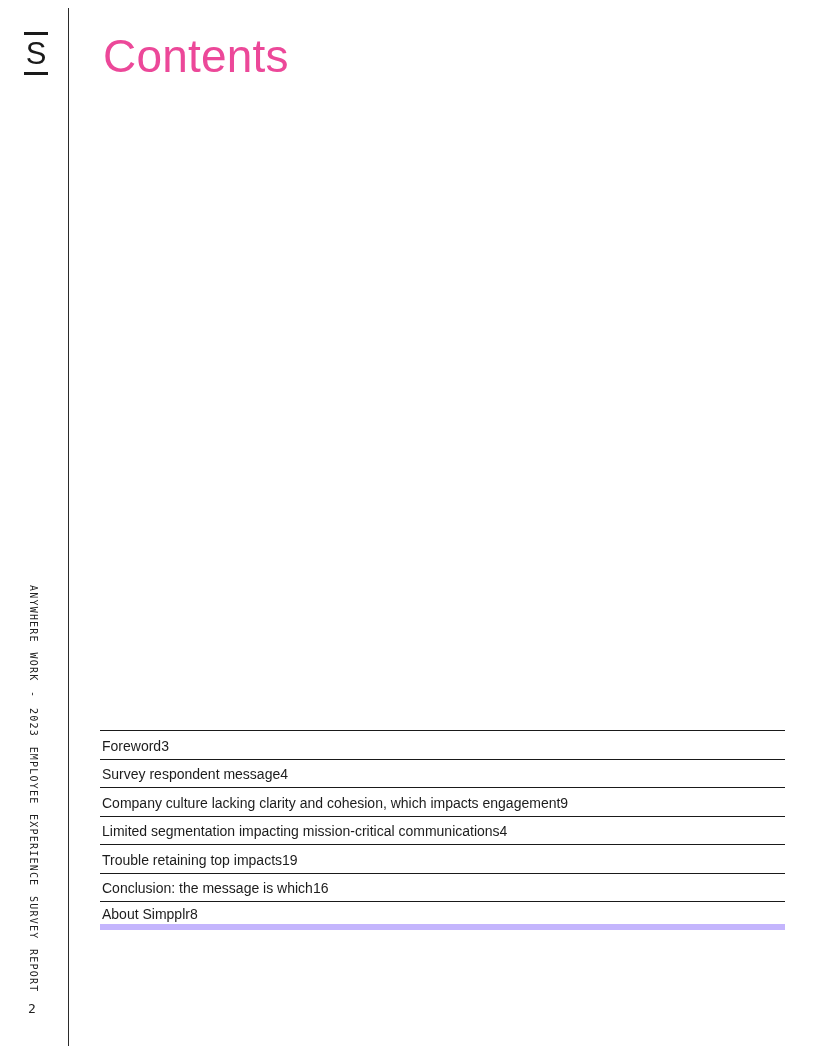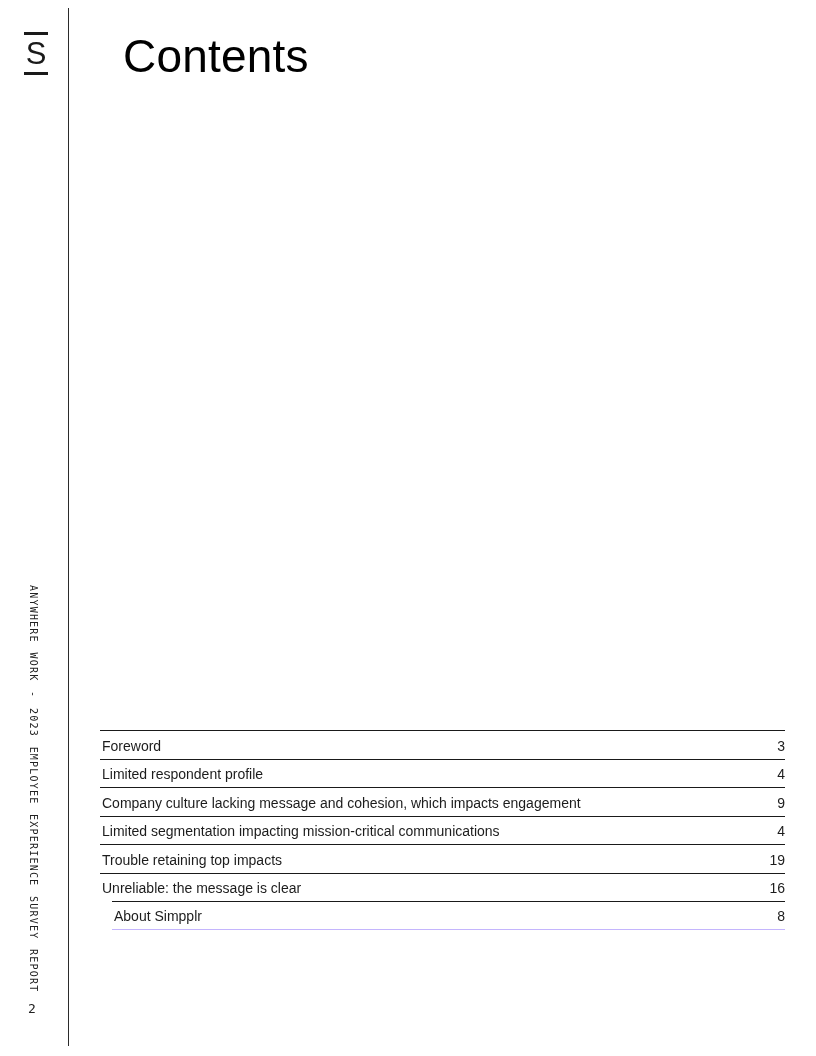--- a/index.html
+++ b/index.html
@@ -39,22 +39,21 @@
     background: #2b2b2b;
   }
   
   .title {
     position: absolute;
     left: 103px; top: 26px;
     font-size: 46px;
     line-height: 60px;
     font-weight: 400;
     letter-spacing: 0.2px;
-    color: #000000;
-    margin-left: 20px;
+    color: #ec4899;
   }
   
   .spine {
     position: absolute;
     left: 23px; top: 585px;
     height: 412px;
     width: 16px;
     writing-mode: vertical-rl;
     font-family: "DejaVu Sans Mono", monospace;
     font-size: 10px;
@@ -73,31 +72,28 @@
     color: #222222;
   }
   
   .toc {
     position: absolute;
     left: 100px; top: 730px;
     width: 685px;
   }
   .toc-row {
     display: flex;
-    justify-content: space-between;
     align-items: center;
     height: 28.5px;
     border-top: 1px solid #1a1a1a;
     padding-top: 2px;
     cursor: pointer;
-    gap: 18px;
   }
   .toc-row:last-child {
-    border-bottom: 1px solid #c4b5fd;
-    margin-left: 12px;
+    border-bottom: 6px solid #c4b5fd;
   }
   .toc-label {
     font-size: 14px;
     color: #1c1c1c;
     padding-left: 2px;
   }
   .toc-page {
     font-size: 14px;
     color: #1c1c1c;
   }
@@ -120,43 +116,43 @@
   <div class="pagenum">2</div>
 
   <div class="toc">
 
       <div class="toc-row">
         <span class="toc-label">Foreword</span>
         <span class="toc-page">3</span>
       </div>
 
       <div class="toc-row">
-        <span class="toc-label">Limited respondent profile</span>
+        <span class="toc-label">Survey respondent message</span>
         <span class="toc-page">4</span>
       </div>
 
 
 
       <div class="toc-row">
-        <span class="toc-label">Company culture lacking message and cohesion, which impacts engagement</span>
+        <span class="toc-label">Company culture lacking clarity and cohesion, which impacts engagement</span>
         <span class="toc-page">9</span>
       </div>
 
       <div class="toc-row">
         <span class="toc-label">Limited segmentation impacting mission-critical communications</span>
         <span class="toc-page">4</span>
       </div>
 
       <div class="toc-row">
         <span class="toc-label">Trouble retaining top impacts</span>
         <span class="toc-page">19</span>
       </div>
 
       <div class="toc-row">
-        <span class="toc-label">Unreliable: the message is clear</span>
+        <span class="toc-label">Conclusion: the message is which</span>
         <span class="toc-page">16</span>
       </div>
 
       <div class="toc-row">
         <span class="toc-label">About Simpplr</span>
         <span class="toc-page">8</span>
       </div>
     </div>
 
 </div>

